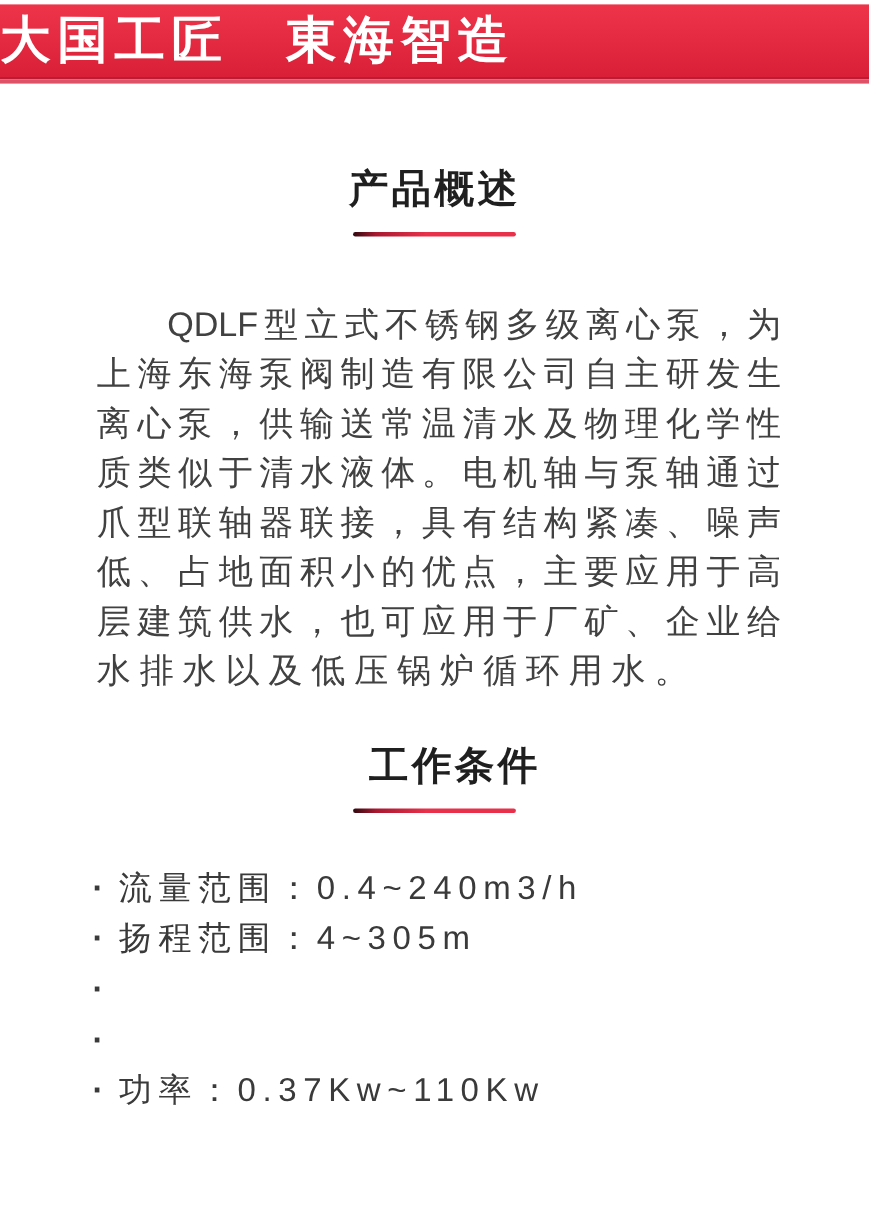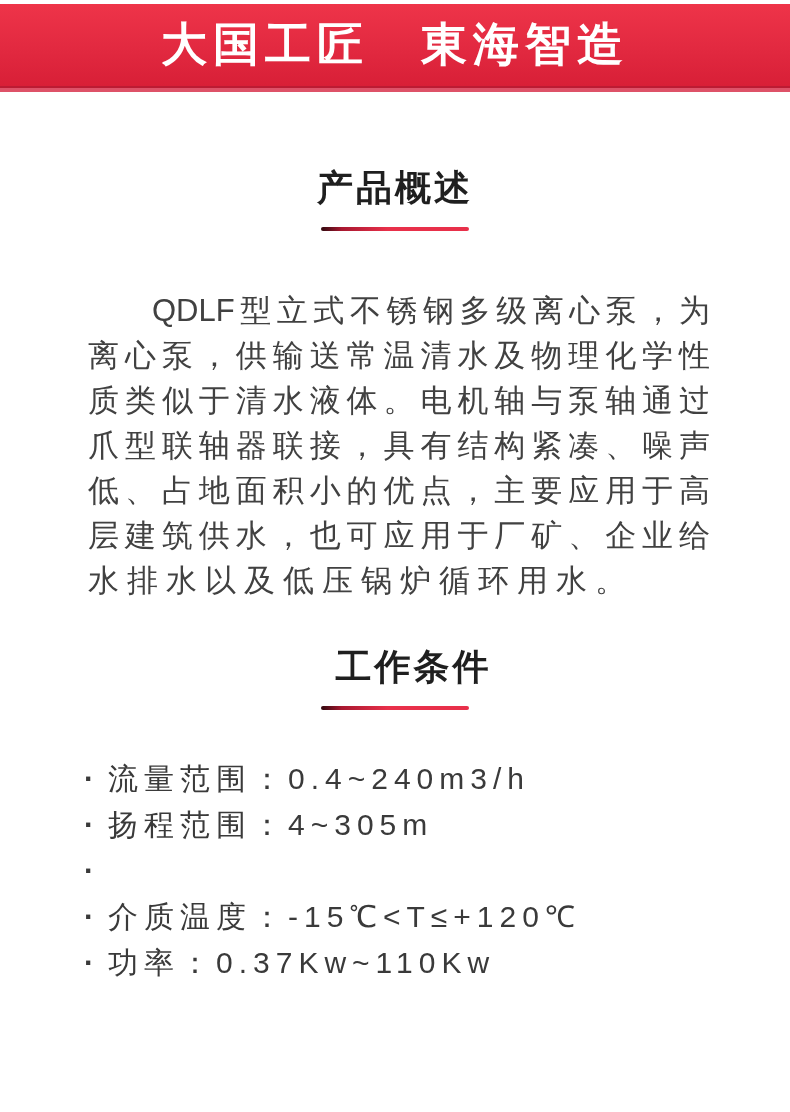--- a/index.html
+++ b/index.html
@@ -12,26 +12,25 @@
     width: 790px;
     height: 1112px;
     margin: 0 auto;
     background: #ffffff;
     overflow: hidden;
   }
 
   
   .banner {
     margin-top: 4px;
-    height: 84px;
+    height: 68px;
     background: linear-gradient(180deg, #ee3449 0%, #e22940 55%, #d81f37 100%);
     border-bottom: 2px solid #bb1b33;
     display: flex;
     align-items: center;
-    justify-content: center;
   }
   .banner-strip {
     height: 4px;
     background: #de5268;
   }
   .banner-title {
     color: #ffffff;
     font-size: 46px;
     font-weight: bold;
     letter-spacing: 6px;
@@ -107,20 +106,21 @@
     <div class="banner-title">大国工匠　東海智造</div>
   </div>
   <div class="banner-strip"></div>
 
   <div>
     <div class="section-title overview-title">产品概述</div>
     <div class="title-underline"></div>
 
     <div class="para">
       <div class="para-line first">QDLF型立式不锈钢多级离心泵，为</div>
+      <div class="para-line">上海东海泵阀制造有限公司自主研发生</div>
       <div class="para-line">离心泵，供输送常温清水及物理化学性</div>
       <div class="para-line">质类似于清水液体。电机轴与泵轴通过</div>
       <div class="para-line">爪型联轴器联接，具有结构紧凑、噪声</div>
       <div class="para-line">低、占地面积小的优点，主要应用于高</div>
       <div class="para-line">层建筑供水，也可应用于厂矿、企业给</div>
       <div class="para-line last">水排水以及低压锅炉循环用水。</div>
     </div>
   </div>
 
   <div>
@@ -134,21 +134,20 @@
       </div>
       <div class="bullet-row">
         <span class="bullet-dot">·</span>
         <span class="bullet-text">扬程范围：4~305m</span>
       </div>
       <div class="bullet-row">
         <span class="bullet-dot">·</span>
       </div>
       <div class="bullet-row">
         <span class="bullet-dot">·</span>
-        <span class="bullet-text">介质温度：-15℃&lt;T≤+120℃</span>
       </div>
       <div class="bullet-row">
         <span class="bullet-dot">·</span>
         <span class="bullet-text">功率：0.37Kw~110Kw</span>
       </div>
     </div>
   </div>
 
 </div>
 

